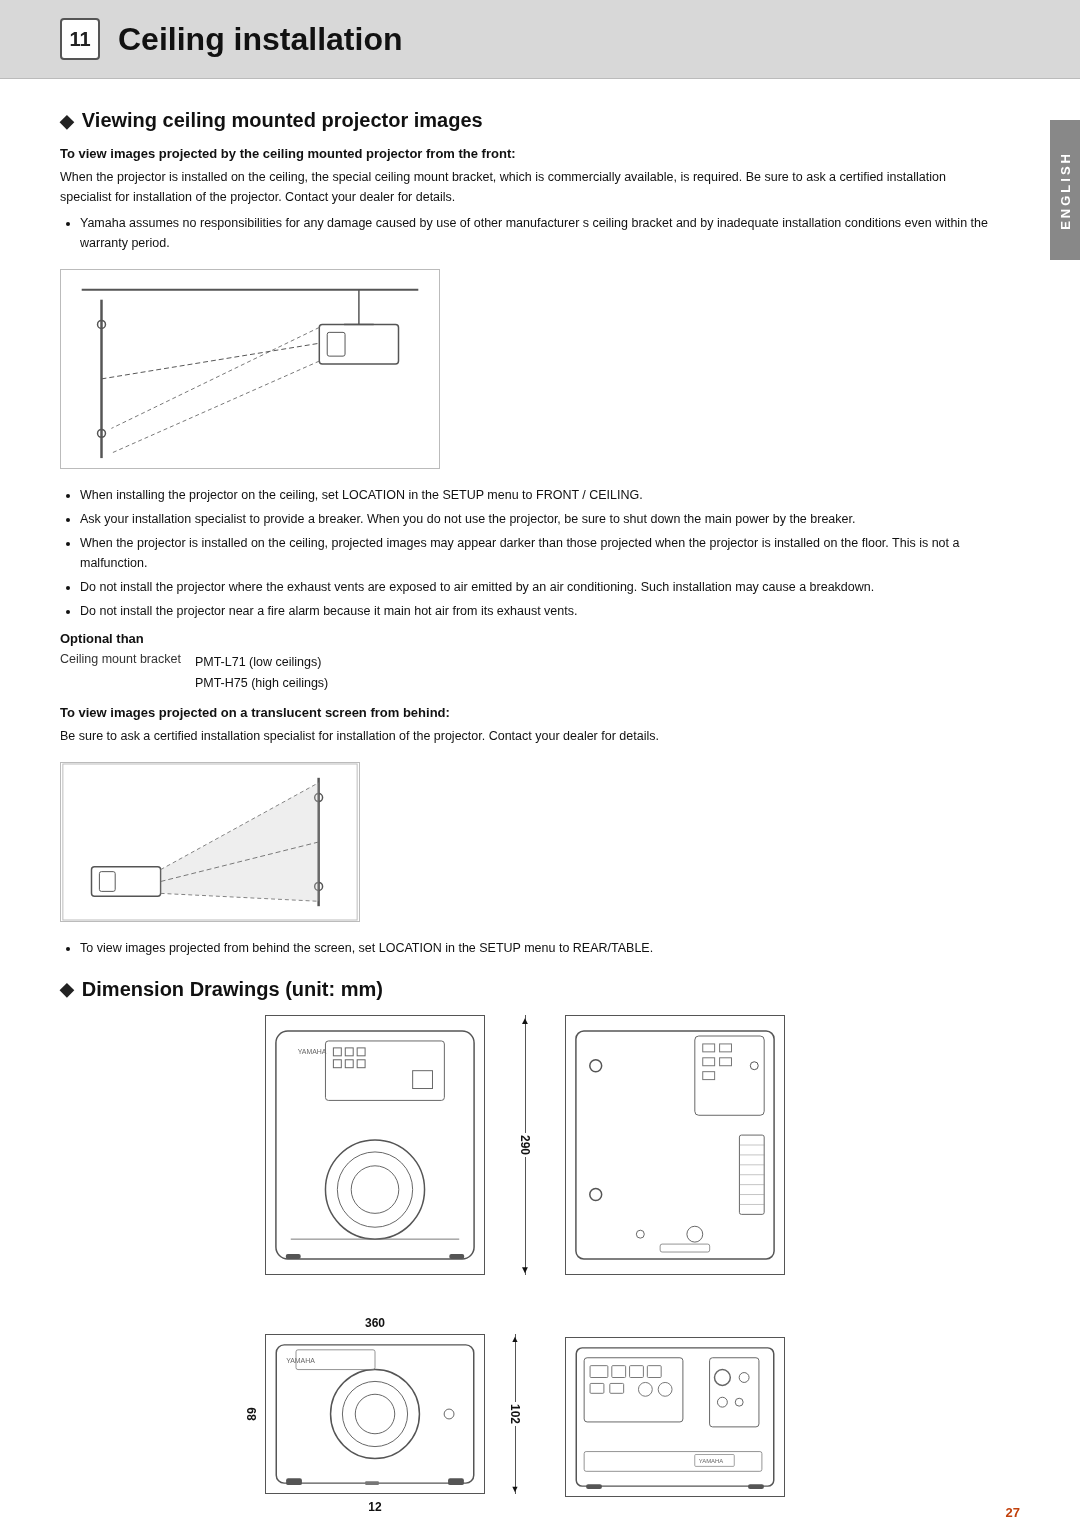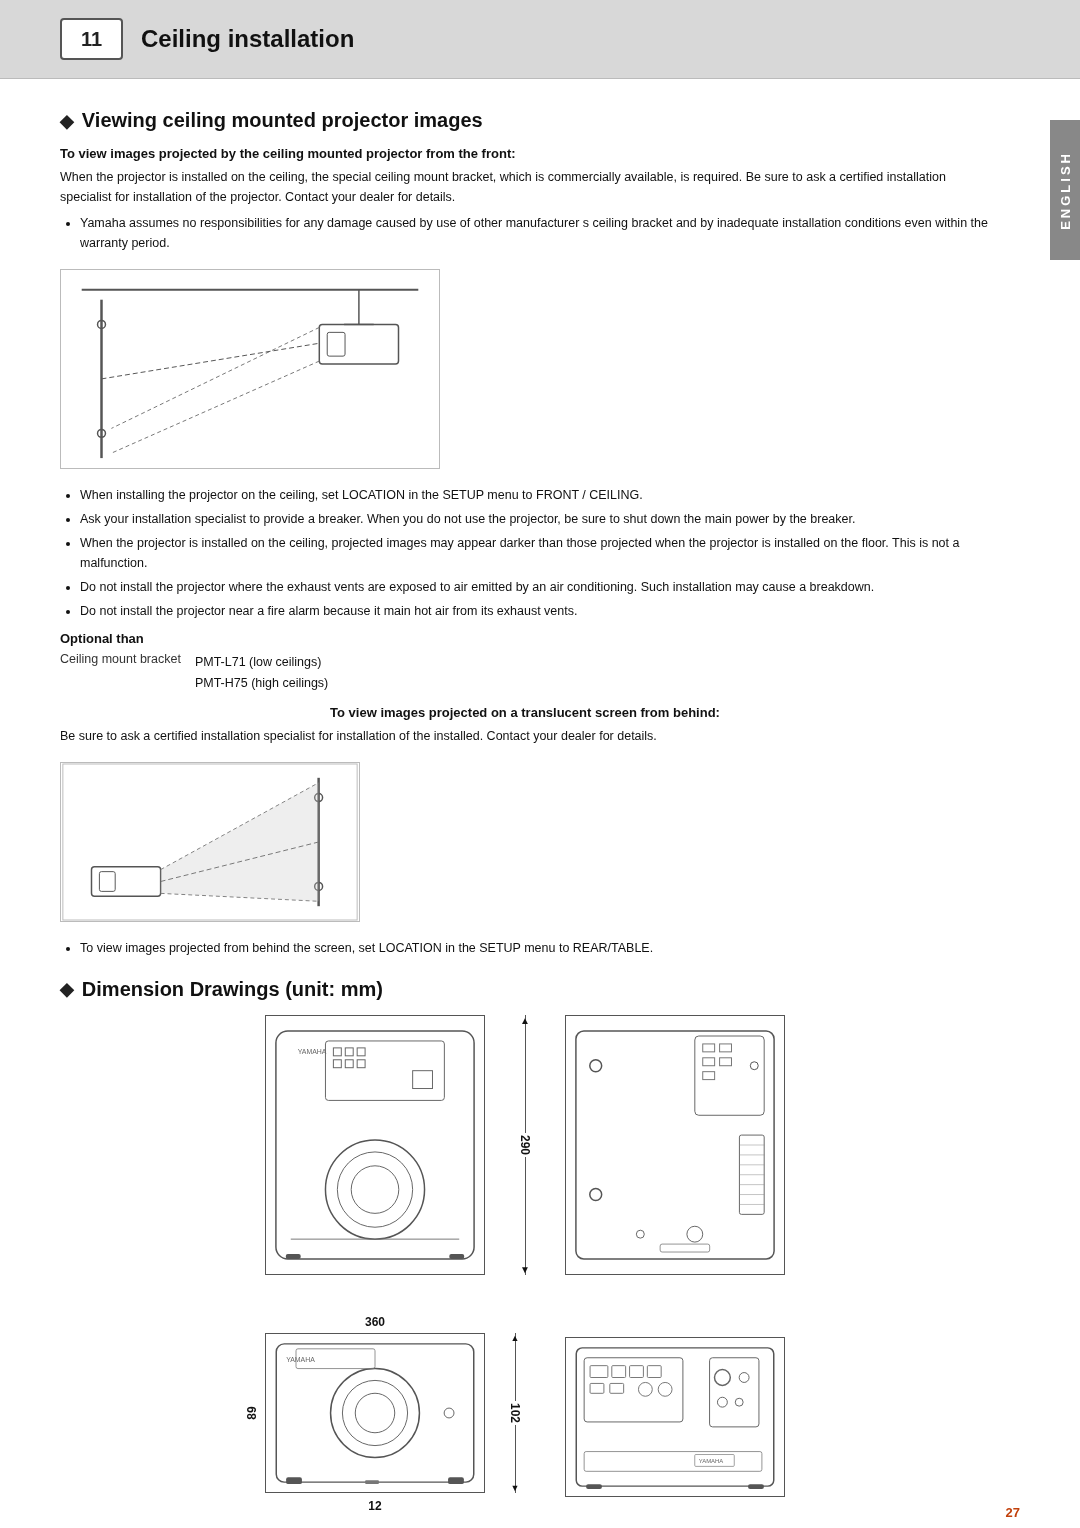--- a/index.html
+++ b/index.html
@@ -27,32 +27,32 @@
       padding: 18px 60px 18px 60px;
       display: flex;
       align-items: center;
       gap: 18px;
       border-bottom: 1px solid #bbb;
     }
     .chapter-num {
       background: #fff;
       border: 2px solid #555;
       border-radius: 4px;
-      width: 63px;
+      width: 40px;
       height: 42px;
       display: flex;
       align-items: center;
       justify-content: center;
       font-size: 20px;
       font-weight: bold;
       color: #222;
       flex-shrink: 0;
     }
     .header-title {
-      font-size: 24px;
+      font-size: 32px;
       font-weight: bold;
       color: #111;
     }
 
     
     .side-tab {
       position: absolute;
       right: 0;
       top: 120px;
       width: 30px;
@@ -192,21 +192,21 @@
 
     .row1-wrapper {
       display: flex;
       gap: 20px;
       align-items: flex-start;
       position: relative;
     }
     .row2-wrapper {
       display: flex;
       gap: 20px;
-      align-items: center;
+      align-items: flex-end;
       position: relative;
       margin-top: 30px;
     }
   </style>
 </head>
 <body>
 
 <div class="page">
 
   <div class="header-band">
@@ -268,22 +268,22 @@
       <div class="subsection-title">Optional than</div>
       <div class="optional-table">
         <span class="label">Ceiling mount bracket</span>
         <div class="values">
           <div>PMT-L71 (low ceilings)</div>
           <div>PMT-H75 (high ceilings)</div>
         </div>
       </div>
     </div>
 
-    <div class="subsection-title" style="margin-top:0;text-align:center;">To view images projected on a translucent screen from behind:</div>
-    <p class="body-text">Be sure to ask a certified installation specialist for installation of the installed. Contact your dealer for details.</p>
+    <div class="subsection-title" style="margin-top:0;">To view images projected on a translucent screen from behind:</div>
+    <p class="body-text">Be sure to ask a certified installation specialist for installation of the projector. Contact your dealer for details.</p>
 
     <div class="diagram-container">
       <svg class="behind-diagram" width="300" height="160" viewBox="0 0 300 160">
 
         <rect x="1" y="1" width="298" height="158" fill="none" stroke="#bbb" stroke-width="1"></rect>
 
         <line x1="260" y1="15" x2="260" y2="145" stroke="#555" stroke-width="2.5"></line>
 
         <circle cx="260" cy="35" r="4" fill="none" stroke="#555" stroke-width="1.5"></circle>
         <circle cx="260" cy="125" r="4" fill="none" stroke="#555" stroke-width="1.5"></circle>

